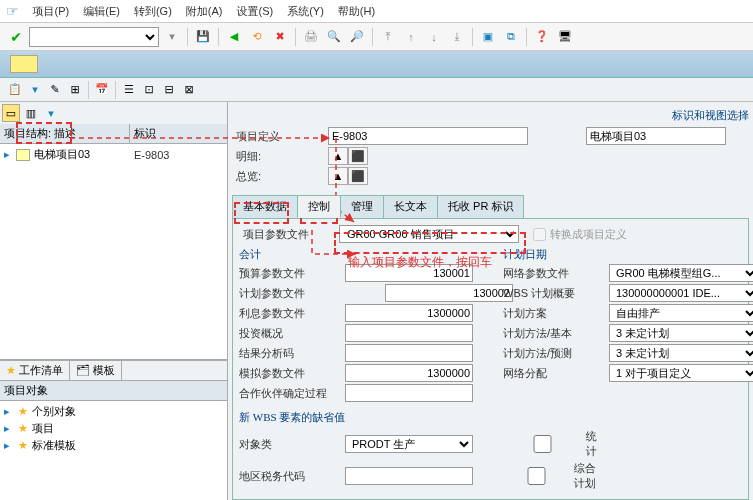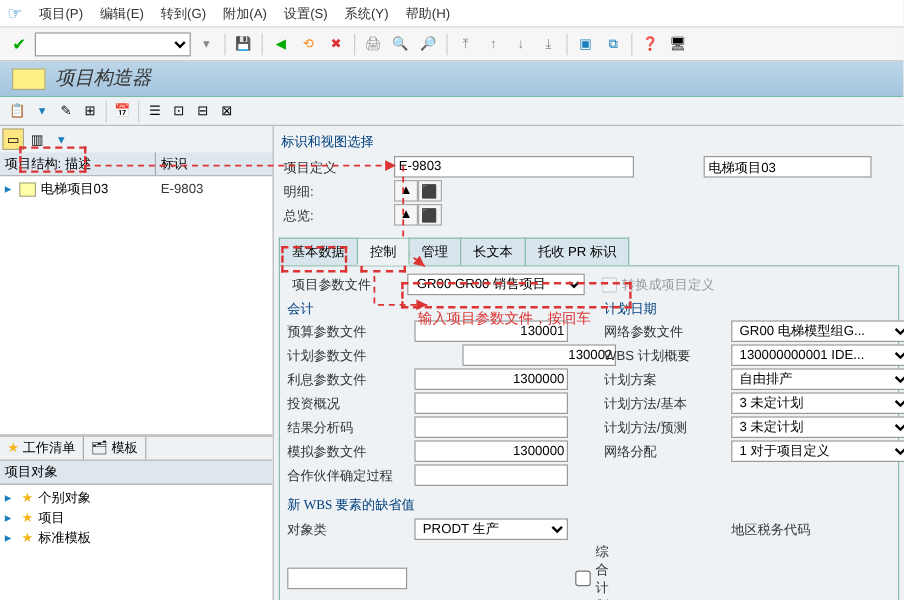--- a/index.html
+++ b/index.html
@@ -34,21 +34,21 @@
   .wl-tab { padding: 2px 6px; display: flex; align-items: center; gap: 3px; cursor: pointer; border-right: 1px solid #aaa; }
   .wl-tab .star { color: #f6b419; }
   .wl-header { display: flex; background: #dfe7ee; border-bottom: 1px solid #aaa; }
   .wl-header .c1 { width: 130px; padding: 2px 4px; border-right: 1px solid #aaa; }
   .wl-header .c2 { flex: 1; padding: 2px 4px; }
   .wl-body { padding: 2px; }
   .wl-row { display: flex; align-items: center; gap: 4px; padding: 1px 2px; }
   .wl-row .star { color: #f6b419; }
   .wl-row .exp { color: #1a7fbf; width: 10px; }
   .right { flex: 1; background: #eef2f5; overflow: auto; padding: 4px; position: relative; }
-  .group-title { color: #003f7d; padding: 2px 0 4px 2px; }
+  .group-title { color: #003f7d; padding: 2px 0 4px 2px; text-align: right; }
   .row { display: flex; align-items: center; margin-bottom: 2px; }
   .lbl { width: 96px; padding-left: 4px; color: #333; }
   .fld { border: 1px solid #999; background: #fff; height: 18px; padding: 1px 3px; }
   .icongroup { display: flex; gap: 0; }
   .icongroup .cell { width: 20px; height: 18px; border: 1px solid #aaa; background: #f6f6f6; display: flex; align-items: center; justify-content: center; }
   .tabs { display: flex; margin-top: 10px; border-bottom: 1px solid #8ba; position: relative; }
   .tab { padding: 3px 10px; background: #d9e5ec; border: 1px solid #8ba; border-bottom: none; margin-right: -1px; cursor: pointer; position: relative; }
   .tab.active { background: #eef2f5; z-index: 2; border-bottom: 1px solid #eef2f5; }
   .panel { background: #eef2f5; border: 1px solid #8ba; border-top: none; padding: 6px; }
   .form-grid { display: grid; grid-template-columns: 100px 128px 18px 100px 150px; row-gap: 2px; column-gap: 6px; align-items: center; }
@@ -96,21 +96,20 @@
   <span class="sep"></span>
   <span class="tb-btn blue">▣</span>
   <span class="tb-btn blue">⧉</span>
   <span class="sep"></span>
   <span class="tb-btn orange">❓</span>
   <span class="tb-btn">🖥</span>
 </div>
 
 <div class="titlebar">
   <span class="icon"></span>
-  <span class="title">项目构造器</span>
 </div>
 
 <div class="toolbar2">
   <span class="tb2">📋</span>
   <span class="tb2 blue">▾</span>
   <span class="tb2">✎</span>
   <span class="tb2">⊞</span>
   <span class="sep"></span>
   <span class="tb2">📅</span>
   <span class="sep"></span>
@@ -200,21 +199,21 @@
     <div class="tabs">
       <div class="tab">基本数据</div>
       <div class="tab active">控制</div>
       <div class="tab">管理</div>
       <div class="tab">长文本</div>
       <div class="tab">托收 PR 标识</div>
     </div>
     <div class="panel">
       <div class="row" style="margin-bottom:4px">
         <span class="lbl" style="width:100px">项目参数文件</span>
-        <select class="fld" style="width:148px"><option>GR00 GR00 销售项目</option></select>
+        <select class="fld" style="width:180px"><option>GR00 GR00 销售项目</option></select>
         <span style="width:14px"></span>
         <span class="checkbox-wrap">
           <input type="checkbox" disabled="" style="">
           <span>转换成项目定义</span>
         </span>
       </div>
 
       <div class="form-grid">
         <span class="lbl2" style="color:#003f7d">会计</span>
           <span></span>
@@ -263,20 +262,24 @@
           <span></span>
           <span></span>
           <span></span>
       </div>
 
       <div class="sub-title">新 WBS 要素的缺省值</div>
       <div class="form-grid">
         <span class="lbl2">对象类</span>
         <select><option>PRODT 生产</option></select>
           <span></span>
+        <span class="checkbox-wrap" style="color:#333">
+            <input type="checkbox" style="">
+            <span>统计</span>
+          </span>
           <span></span>
 
         <span class="lbl2">地区税务代码</span>
         <input style="">
           <span></span>
         <span class="checkbox-wrap" style="color:#333">
             <input type="checkbox" style="">
             <span>综合计划</span>
           </span>
           <span></span>

